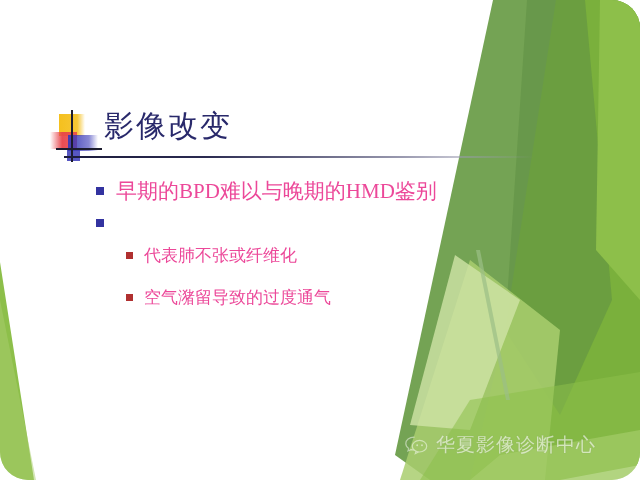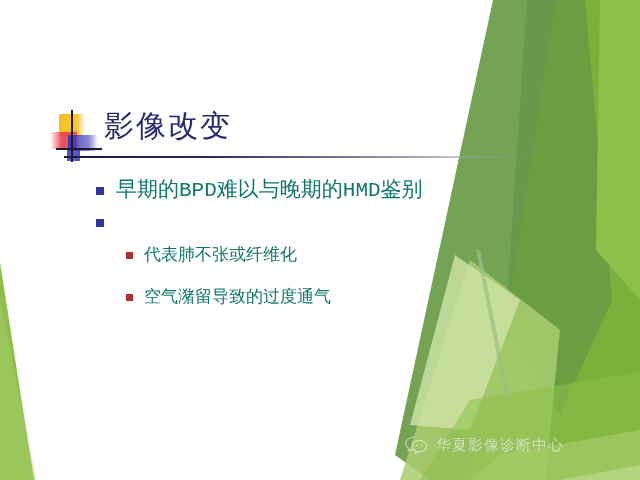--- a/index.html
+++ b/index.html
@@ -7,20 +7,21 @@
     width:640px; height:480px;
     overflow:hidden;
     background:#ffffff;
     font-family:"Liberation Serif", "DejaVu Serif", serif;
   }
   #slide {
     position:relative;
     width:640px; height:480px;
     background:#ffffff;
     overflow:hidden;
+    border-radius:28px;
   }
 
   
   #bg-deco {
     position:absolute;
     left:0; top:0;
     width:640px; height:480px;
     pointer-events:none;
   }
 
@@ -77,22 +78,22 @@
     margin-right:12px;
   }
   .lvl2 .marker {
     width:7px; height:7px;
     background:#b03030;
     margin-right:11px;
     margin-top:9px;
   }
 
   .btext {
-    color:#0f766e;
-    font-family:Liberation Mono, monospace;
+    color:#ec4899;
+    font-family:Liberation Serif, serif;
   }
   .lvl1 .btext {
     font-size:21px;
     line-height:30px;
   }
   .lvl2 .btext {
     font-size:17px;
     line-height:26px;
   }
   .btext.bold { font-weight:bold; }
@@ -105,21 +106,21 @@
     align-items:center;
     height:30px;
     opacity:0.58;
   }
   #wm-icon {
     width:26px; height:22px;
     margin-right:6px;
     flex:0 0 auto;
   }
   #wm-text {
-    font-size:15px;
+    font-size:19px;
     color:#ffffff;
     letter-spacing:1px;
     white-space:nowrap;
     text-shadow:0 0 1px rgba(120,140,110,0.85);
     font-family:"DejaVu Serif", "Liberation Serif", serif;
   }
 </style>
 </head>
 <body>
 

